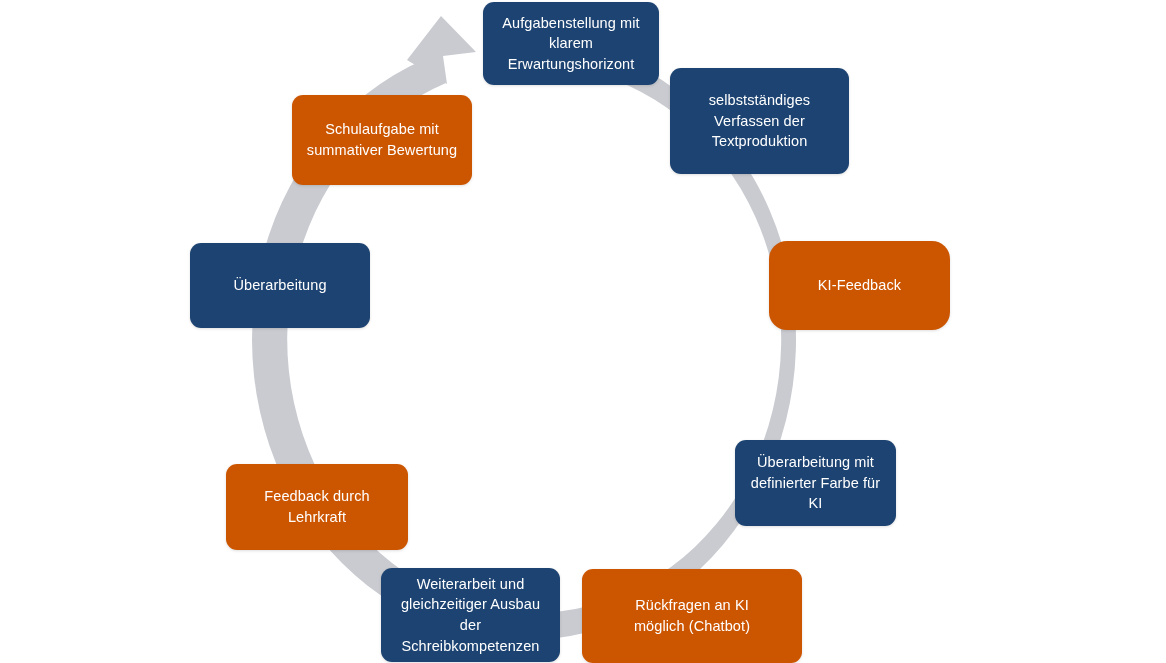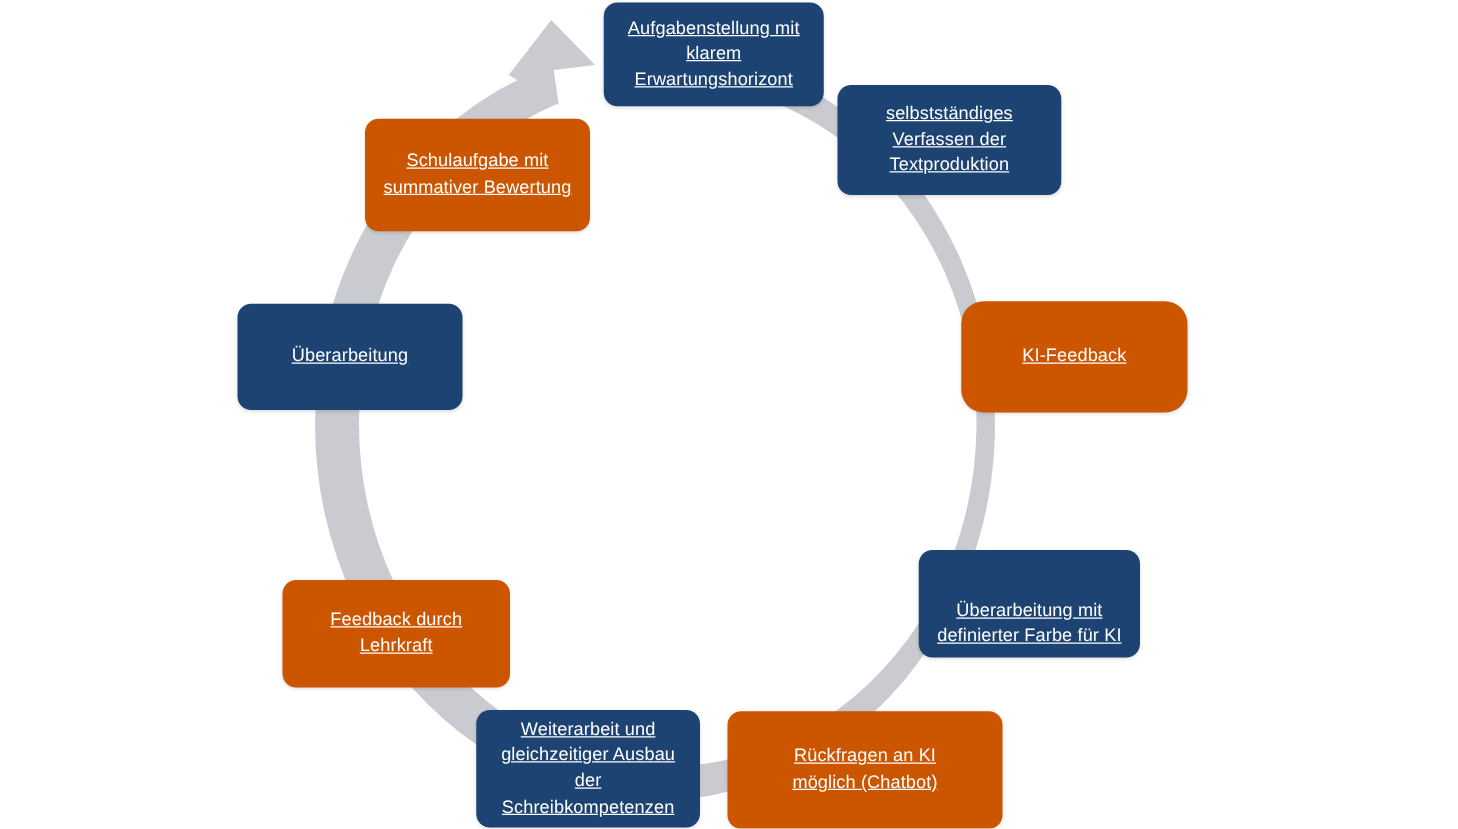--- a/index.html
+++ b/index.html
@@ -31,34 +31,33 @@
     display: flex;
     align-items: center;
     justify-content: center;
     text-align: center;
     color: #ffffff;
     font-size: 14.5px;
     line-height: 1.42;
     letter-spacing: 0.1px;
     padding: 6px 10px;
     box-shadow: 0 1px 3px rgba(0,0,0,0.13);
-    text-decoration: underline;
   }
   .node .txt {
     display: block;
     white-space: pre-line;
   }
   .navy { background: #1C4371; }
   .orange { background: #CC5500; }
 
   
   #n0 { left: 483px; top: 2px;   width: 176px; height: 83px; }
-  #n1 { left: 670px; top: 68px;  width: 179px; height: 88px; }
+  #n1 { left: 670px; top: 68px;  width: 179px; height: 106px; }
   #n2 { left: 769px; top: 241px; width: 181px; height: 89px; border-radius: 18px; }
-  #n3 { left: 735px; top: 440px; width: 177px; height: 86px; align-items: flex-end; }
+  #n3 { left: 735px; top: 440px; width: 161px; height: 86px; }
   #n4 { left: 582px; top: 569px; width: 220px; height: 94px; }
   #n5 { left: 381px; top: 568px; width: 179px; height: 94px; }
   #n6 { left: 226px; top: 464px; width: 182px; height: 86px; }
   #n7 { left: 190px; top: 243px; width: 180px; height: 85px; }
   #n8 { left: 292px; top: 67px;  width: 180px; height: 90px; margin-top: 28px; }
 </style>
 </head>
 <body>
 
 <div id="canvas">

